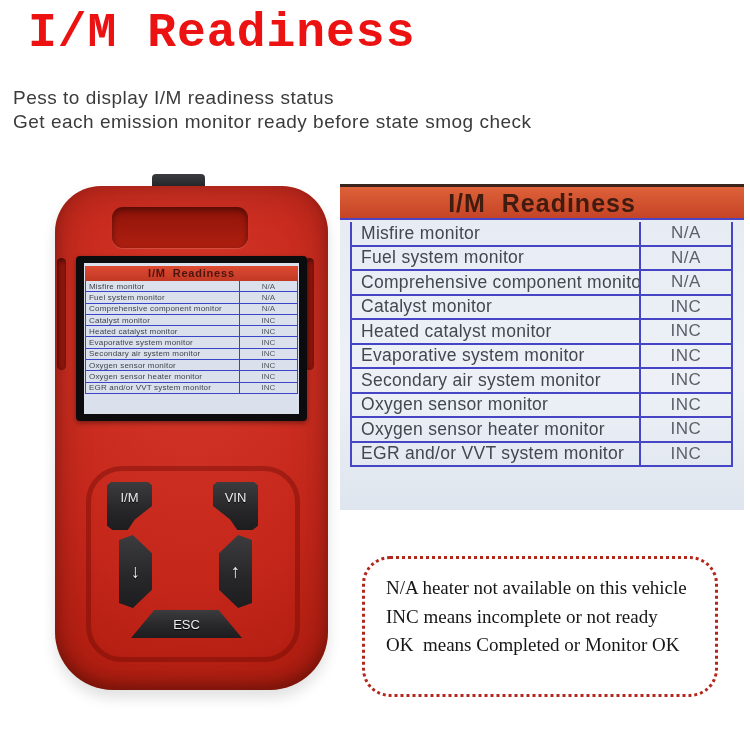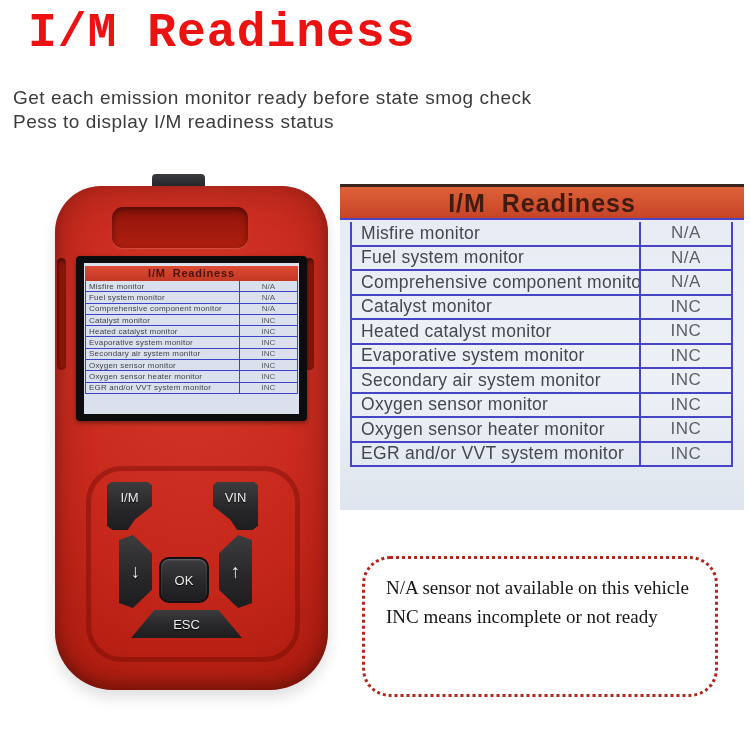--- a/index.html
+++ b/index.html
@@ -120,22 +120,22 @@
   .note-line {
     font-family:"Liberation Serif", serif; font-size:19px; line-height:28.5px;
     color:#161616; white-space:pre;
   }
 </style>
 </head>
 <body>
 
 <div class="page-title">I/M Readiness</div>
 <div class="subtitle">
+  <div>Pess to display I/M readiness status</div>
   <div>Get each emission monitor ready before state smog check</div>
-  <div>Pess to display I/M readiness status</div>
 </div>
 
 <div class="device">
   <div class="connector"></div>
   <div class="device-body">
     <div class="top-indent"></div>
     <div class="groove left"></div>
     <div class="groove right"></div>
 
     <div class="bezel">
@@ -193,21 +193,20 @@
               <div class="st">INC</div>
             </div>
           </div>
       </div>
     </div>
 
     <div class="btn-panel"></div>
     <div class="key key-im">I/M</div>
     <div class="key key-vin">VIN</div>
     <div class="key key-down">↓</div>
-    <div class="key key-ok">OK</div>
     <div class="key key-up">↑</div>
     <div class="key key-esc">ESC</div>
   </div>
 </div>
 
 <div class="big-screen">
   <div class="big-title">I/M Readiness</div>
   <div class="big-table">
 
       <div class="big-row">
@@ -256,15 +255,16 @@
       </div>
 
       <div class="big-row">
         <div class="lbl">EGR and/or VVT system monitor</div>
         <div class="st">INC</div>
       </div>
     </div>
 </div>
 
 <div class="note-box">
-  <div class="note-line">N/A sensor not available on this vehicle</div>
+  <div class="note-line">N/A heater not available on this vehicle</div>
   <div class="note-line">INC means incomplete or not ready</div>
+  <div class="note-line">OK  means Completed or Monitor OK</div>
 </div>
 
 </body></html>

